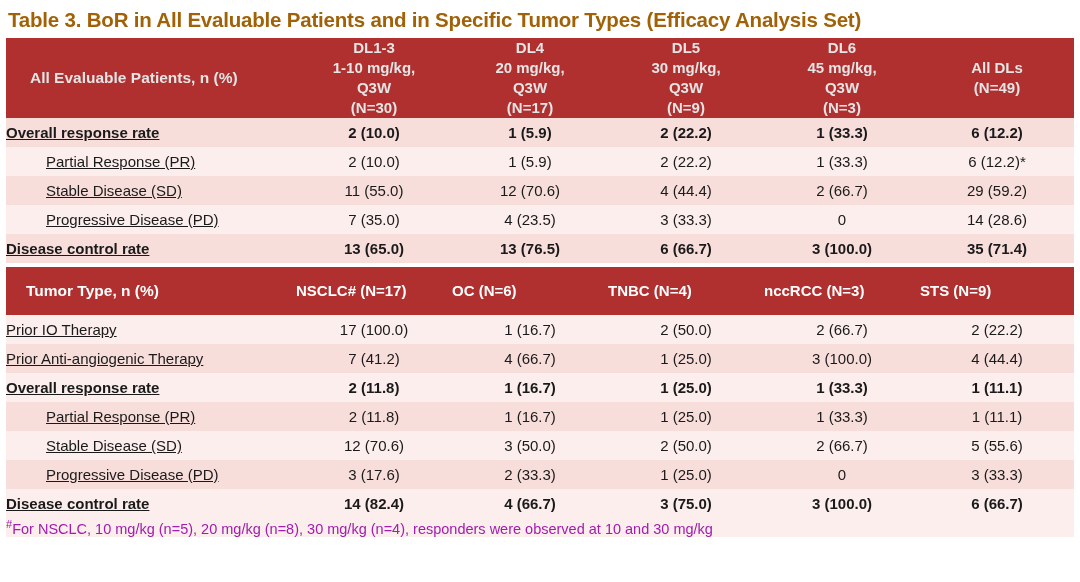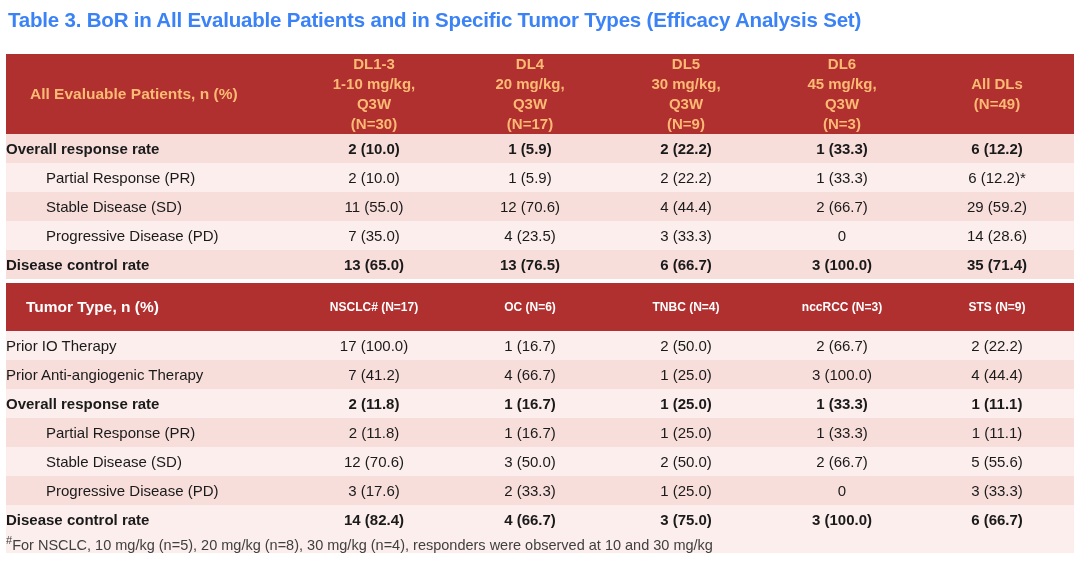--- a/index.html
+++ b/index.html
@@ -17,23 +17,23 @@
   .page {
     width: 1080px;
     height: 582px;
     position: relative;
     box-sizing: border-box;
     padding: 6px 6px 0 6px;
   }
   .title {
     font-size: 20.5px;
     font-weight: bold;
-    color: #3b82f6;
+    color: #a16207;
     letter-spacing: -0.2px;
-    margin: 2px 0 22px 2px;
+    margin: 2px 0 6px 2px;
     white-space: nowrap;
   }
   table.bor {
     border-collapse: collapse;
     width: 1068px;
     table-layout: fixed;
   }
   table.bor td, table.bor th {
     padding: 0;
     margin: 0;
@@ -42,44 +42,44 @@
   
   col.c0 { width: 290px; }
   col.c1 { width: 156px; }
   col.c2 { width: 156px; }
   col.c3 { width: 156px; }
   col.c4 { width: 156px; }
   col.c5 { width: 154px; }
 
   .hdr {
     background: #b02f2f;
-    color: #fdba74;
+    color: #e5e5e5;
     font-weight: bold;
     text-align: center;
     vertical-align: middle;
     font-size: 15px;
     line-height: 20px;
     border-right: 2px solid #ffffff;
     padding: 8px 4px;
   }
   .hdr.last { border-right: 0; }
   .hdr.lefthdr {
     text-align: left;
     padding-left: 24px;
     font-size: 15.5px;
   }
   .hdr .ln { display: block; }
 
   .subhdr {
     background: #b02f2f;
     color: #ffffff;
     font-weight: bold;
-    text-align: center;
+    text-align: left;
     vertical-align: middle;
-    font-size: 12px;
+    font-size: 15px;
     line-height: 20px;
     border-right: 2px solid #ffffff;
     padding: 7px 4px;
     height: 48px;
   }
   .subhdr.last { border-right: 0; }
   .subhdr.lefthdr {
     text-align: left;
     padding-left: 20px;
     font-size: 15.5px;
@@ -96,32 +96,33 @@
     border-right: 2px solid #ffffff;
     color: #1a1a1a;
   }
   td.cell.last { border-right: 0; }
   td.label {
     text-align: left;
     padding-left: 12px;
     font-size: 15px;
     border-right: 2px solid #ffffff;
     vertical-align: middle;
+    text-decoration: underline;
   }
   td.label.indent { padding-left: 40px; }
   tr.bold td { font-weight: bold; }
 
   tr.sep td { height: 4px; background: #ffffff; padding: 0; border: 0; }
 
   .footnote {
     background: #fbeeec;
     font-size: 14.5px;
     padding: 6px 0 7px 12px;
     text-align: left;
-    color: #404040;
+    color: #a21caf;
   }
   .sup { font-size: 11px; vertical-align: super; }
 </style>
 </head>
 <body>
 
 <div class="page">
 
   <div class="title">Table 3. BoR in All Evaluable Patients and in Specific Tumor Types (Efficacy Analysis Set)</div>
 

